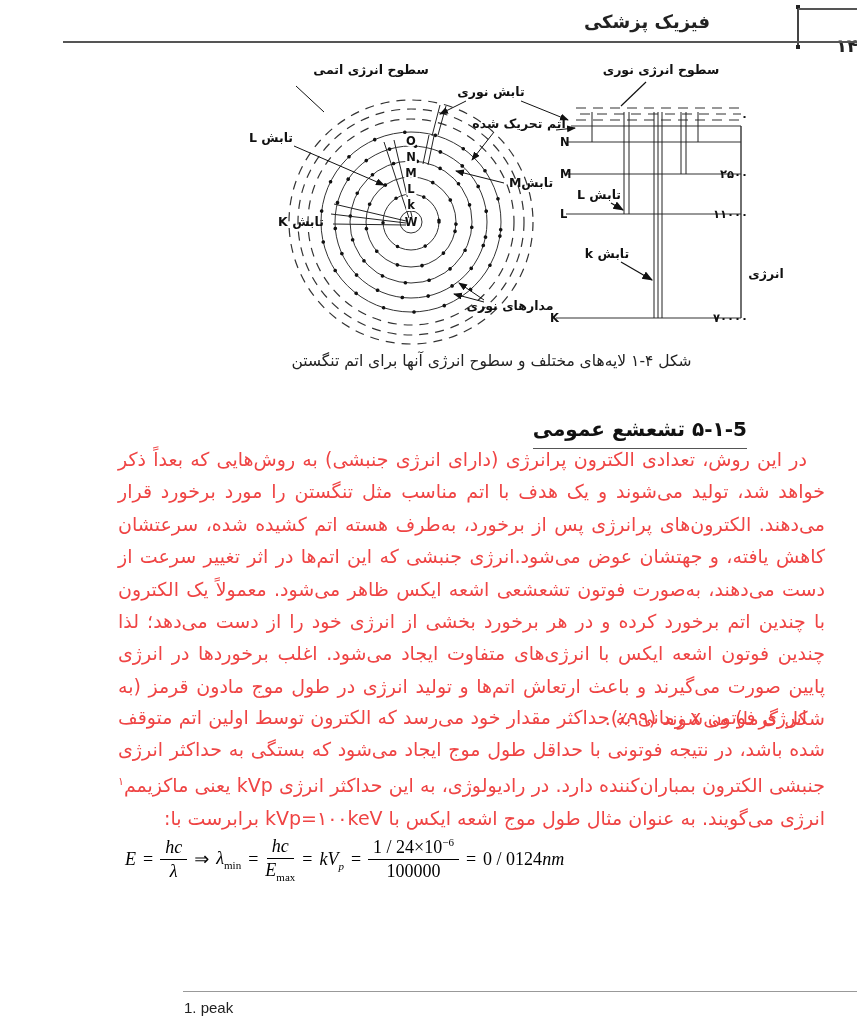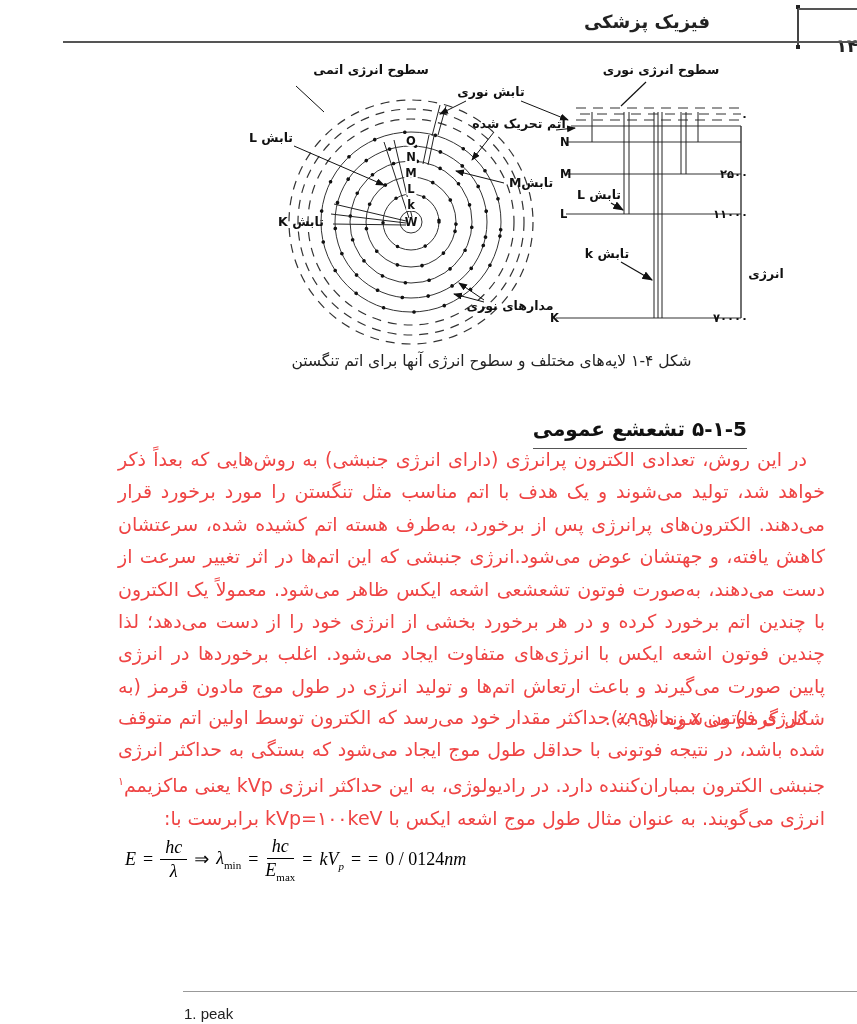--- a/index.html
+++ b/index.html
@@ -32,21 +32,21 @@
             font-family:"Liberation Serif",serif;font-size:18px;color:#000;direction:ltr;}
   .equation .var{font-style:italic;}
   .frac{display:inline-flex;flex-direction:column;align-items:center;vertical-align:middle;}
   .frac .num{border-bottom:1.3px solid #000;padding:0 5px 1px 5px;text-align:center;white-space:nowrap;}
   .frac .den{padding-top:1px;text-align:center;white-space:nowrap;}
   .equation sup,.equation sub{font-size:11px;}
   .equation .rm{font-style:normal;}
   
   .fn-rule{position:absolute;top:991px;left:120px;width:684px;height:1px;background:#999;}
   .fn-text{position:absolute;top:999px;left:121px;font-size:15px;color:#222;direction:ltr;
-           font-family:"Liberation Sans",sans-serif;margin-top:6px;}
+           font-family:"Liberation Sans",sans-serif;}
 </style>
 </head>
 <body>
 
 <div class="page">
 
   <div class="hdr-title">فیزیک پزشکی</div>
   <div class="hdr-num">۱۴</div>
   <div class="hdr-vline"></div>
   <div class="hdr-dot" style="left:733px;top:5px;"></div>
@@ -213,20 +213,24 @@
     <span>=</span>
     <span class="frac">
         <span class="num var">hc</span>
         <span class="den"><span class="var">E</span><sub class="rm">max</sub></span>
       </span>
     <span>=</span>
     <span class="frac">
         <span class="den"><span class="var">kV</span><sub class="var">p</sub></span>
       </span>
     <span>=</span>
+    <span class="frac">
+        <span class="num rm"><span>1 / 24×10</span><sup>−6</sup></span>
+        <span class="den rm">100000</span>
+      </span>
     <span>=</span>
     <span><span class="rm">0 / 0124</span><span class="var">nm</span></span>
   </div>
 
   <div class="fn-rule"></div>
   <div class="fn-text">1. peak</div>
 
 </div>
 
 </body></html>

